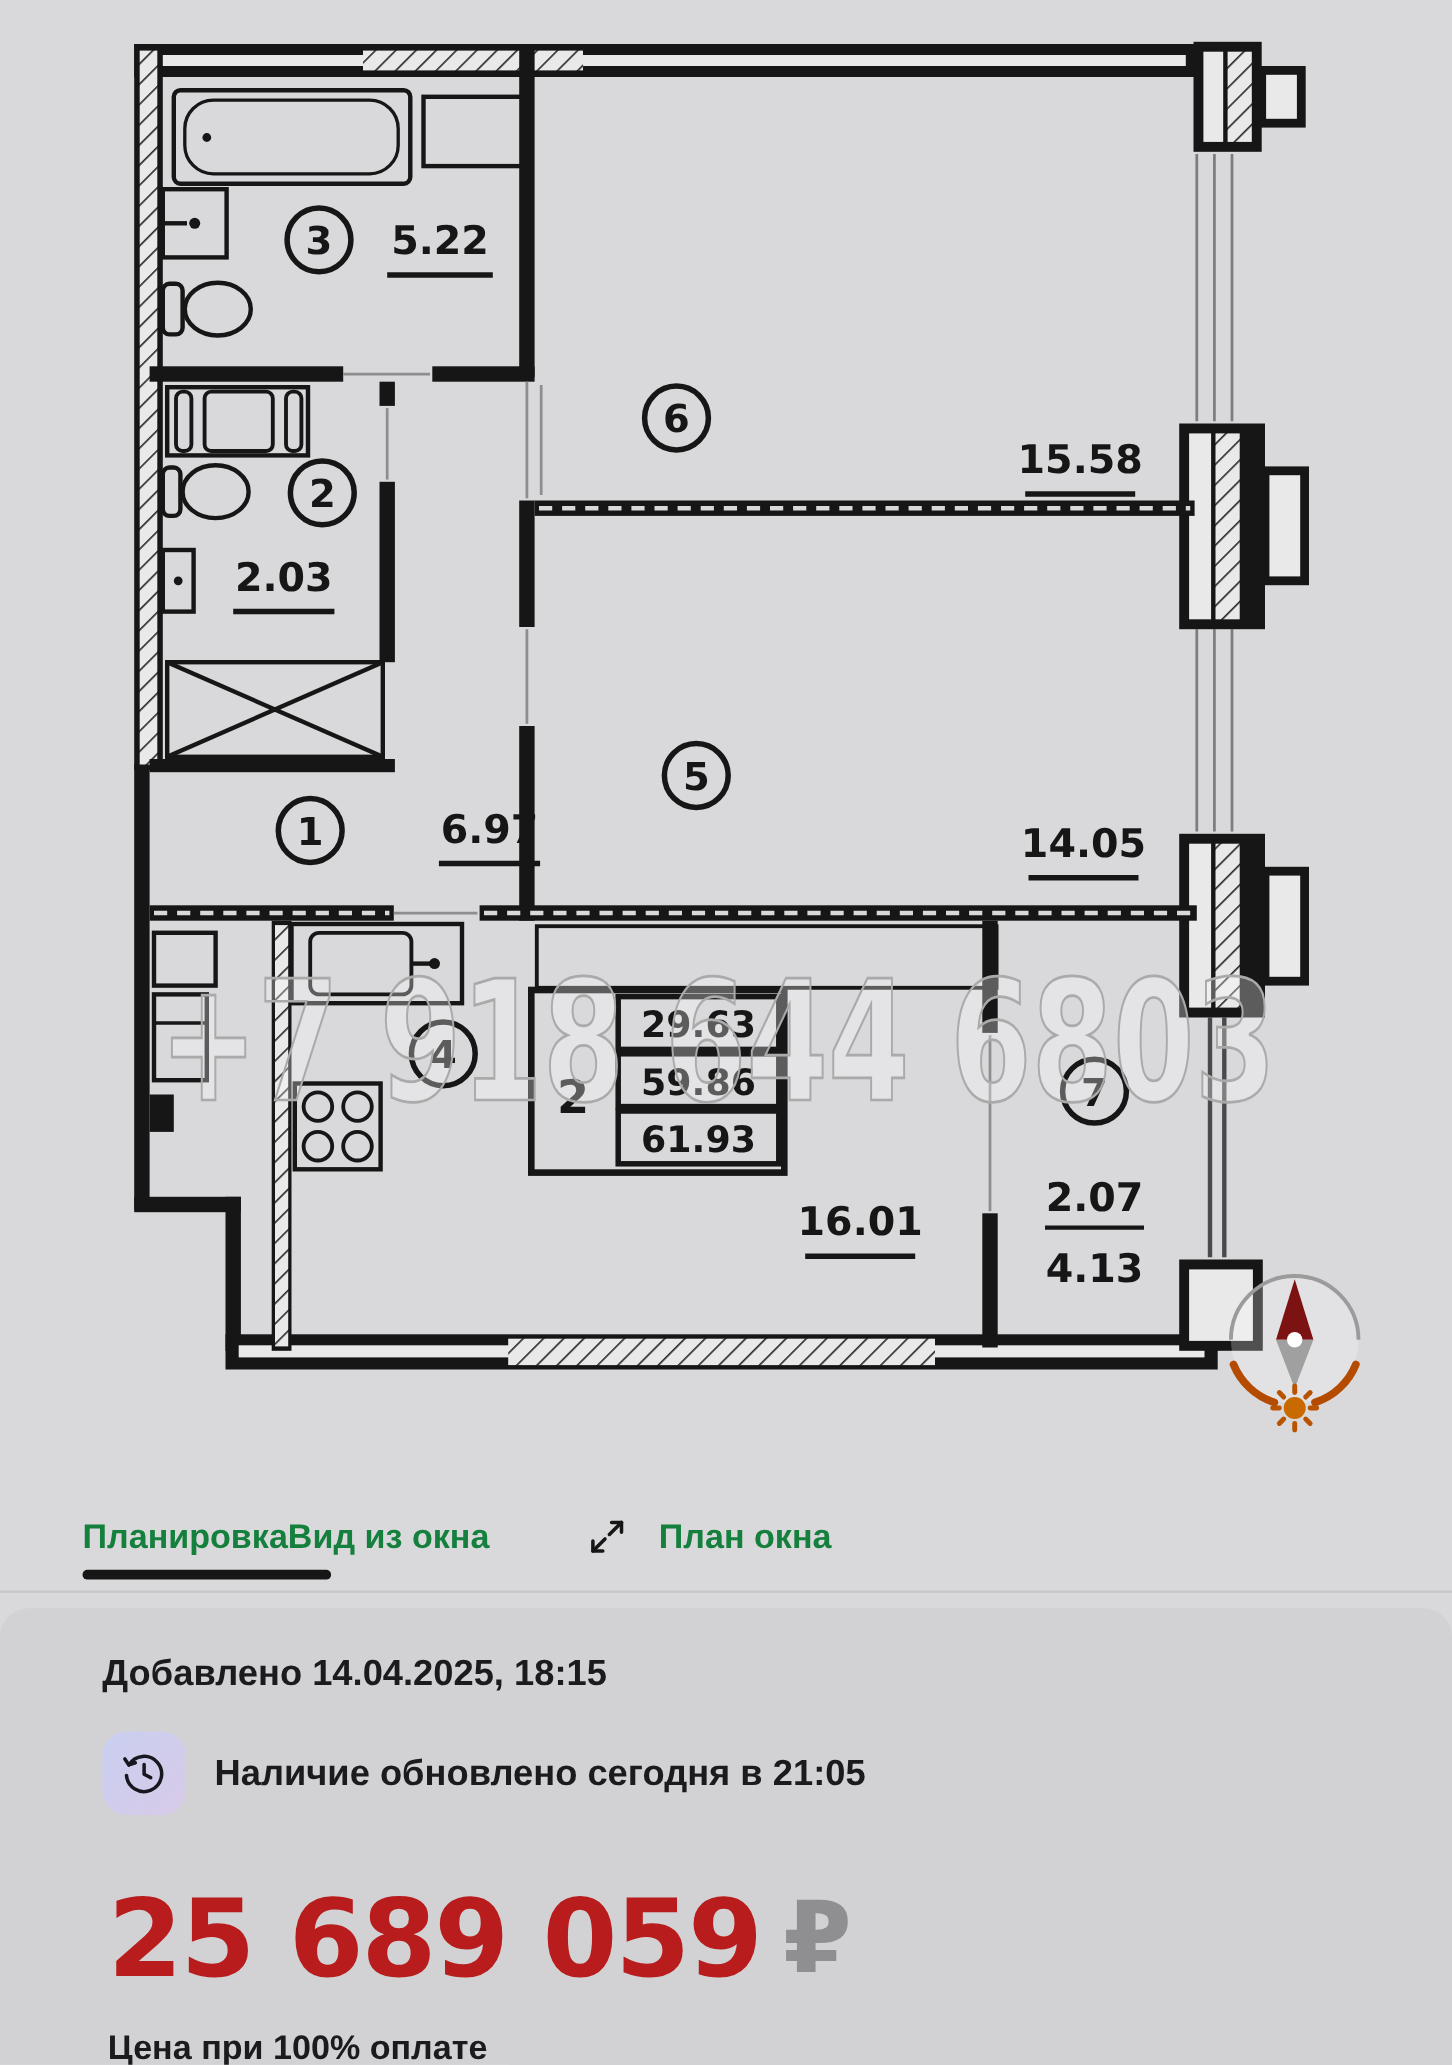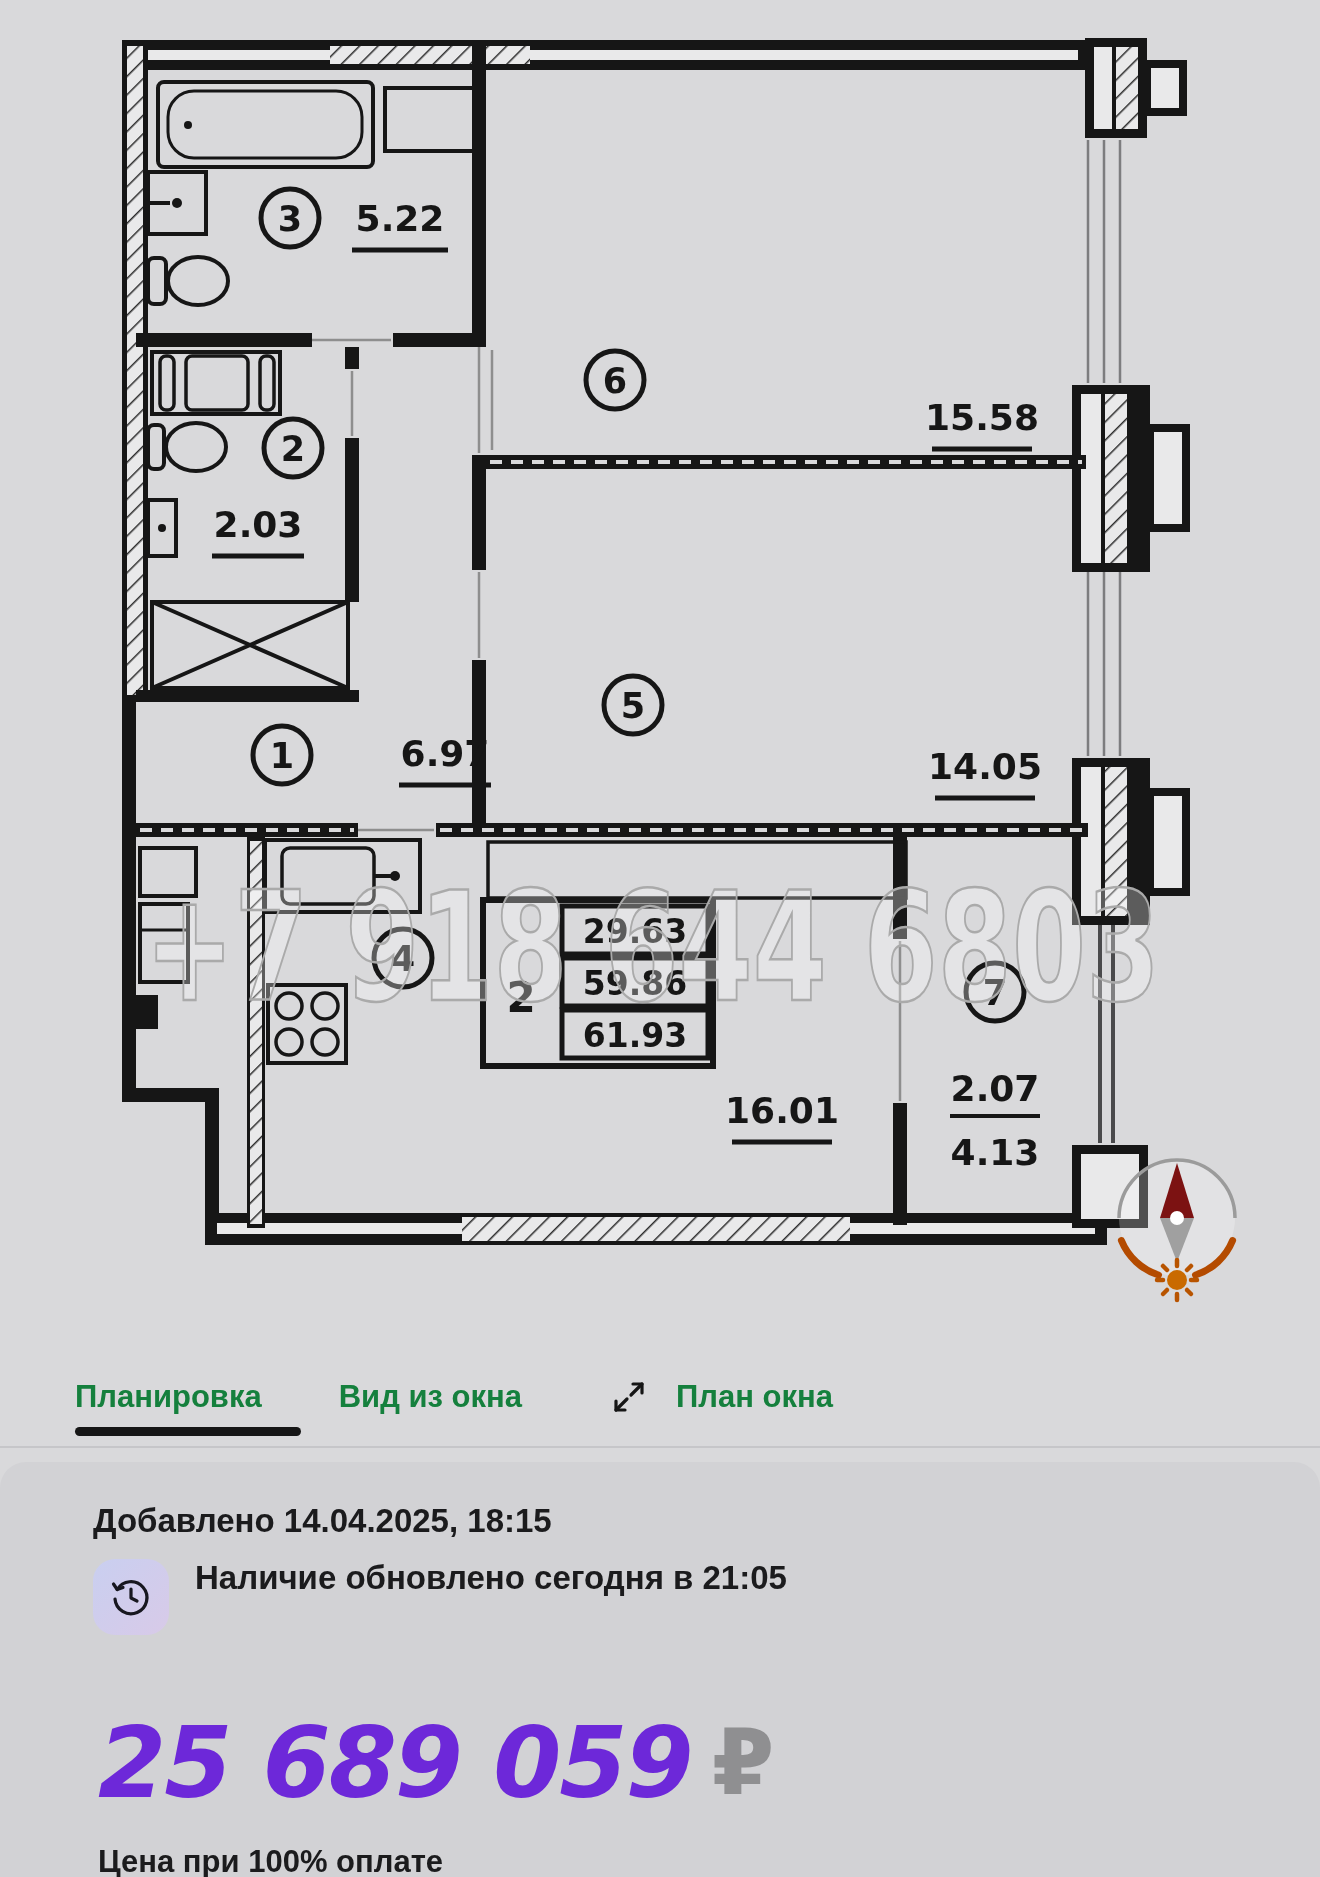--- a/index.html
+++ b/index.html
@@ -5,32 +5,32 @@
   html,body{margin:0;padding:0;}
   body{width:1320px;height:1877px;background:#d9d9db;font-family:"Liberation Sans",sans-serif;color:#1b1b1d;overflow:hidden;}
   .screen{position:relative;width:1320px;height:1877px;background:#d9d9db;overflow:hidden;}
   .plan-wrap{position:absolute;left:0;top:0;width:1320px;height:1330px;}
   .plan-wrap svg{display:block;}
   .plan-text{font-family:"DejaVu Sans",sans-serif;font-weight:bold;fill:#161616;}
   .watermark-text{font-family:"DejaVu Sans",sans-serif;font-weight:bold;fill:rgba(255,255,255,0.30);stroke:#aaaaaa;stroke-width:2.5px;}
   .tabs-row{position:absolute;left:0;top:1352px;width:1320px;height:90px;display:flex;align-items:center;}
   .tab{font-size:31px;font-weight:bold;color:#15803d;white-space:nowrap;}
   .tab-1{margin-left:75px;}
-  .tab-2{margin-left:77px;text-align:right;}
+  .tab-2{text-align:right;}
   .expand-ico{margin-left:86px;width:42px;height:42px;}
   .tab-3{margin-left:26px;}
   .tab-underline{position:absolute;left:75px;top:1427px;width:226px;height:9px;background:#161616;border-radius:5px;}
   .page-divider{position:absolute;left:0;top:1446px;width:1320px;height:2px;background:#c6c6c9;}
   .card{position:absolute;left:0;top:1462px;width:1320px;height:415px;background:#d2d2d5;border-radius:26px 26px 0 0;}
   .added-line{position:absolute;left:93px;top:40px;font-size:33px;font-weight:bold;}
-  .avail-row{position:absolute;left:93px;top:97px;display:flex;}
+  .avail-row{position:absolute;left:93px;top:112px;display:flex;align-items:center;}
   .avail-icon{width:76px;height:76px;border-radius:22px;background:linear-gradient(135deg,#c9cff0 0%,#d8cae8 100%);display:flex;align-items:center;justify-content:center;}
   .avail-text{margin-left:26px;font-size:33px;font-weight:bold;}
   .price-row{position:absolute;left:98px;top:252px;display:flex;align-items:flex-start;}
-  .price-num{font-family:"DejaVu Sans",sans-serif;font-size:98px;line-height:1.0;font-weight:bold;letter-spacing:-2px;color:#6d28d9;font-style:italic;}
+  .price-num{font-family:"DejaVu Sans",sans-serif;font-size:98px;line-height:1.0;font-weight:bold;letter-spacing:-2px;color:#b91c1c;}
   .price-cur{font-family:"DejaVu Sans",sans-serif;font-size:90px;line-height:1.08;font-weight:bold;color:#8f8f91;margin-left:20px;}
   .price-note{position:absolute;left:98px;top:382px;font-size:31px;font-weight:bold;}
 </style>
 </head>
 <body>
 
 <div class="screen">
 
   <div class="plan-wrap">
     <svg width="1320" height="1330" viewBox="0 0 1320 1330" xmlns="http://www.w3.org/2000/svg">

